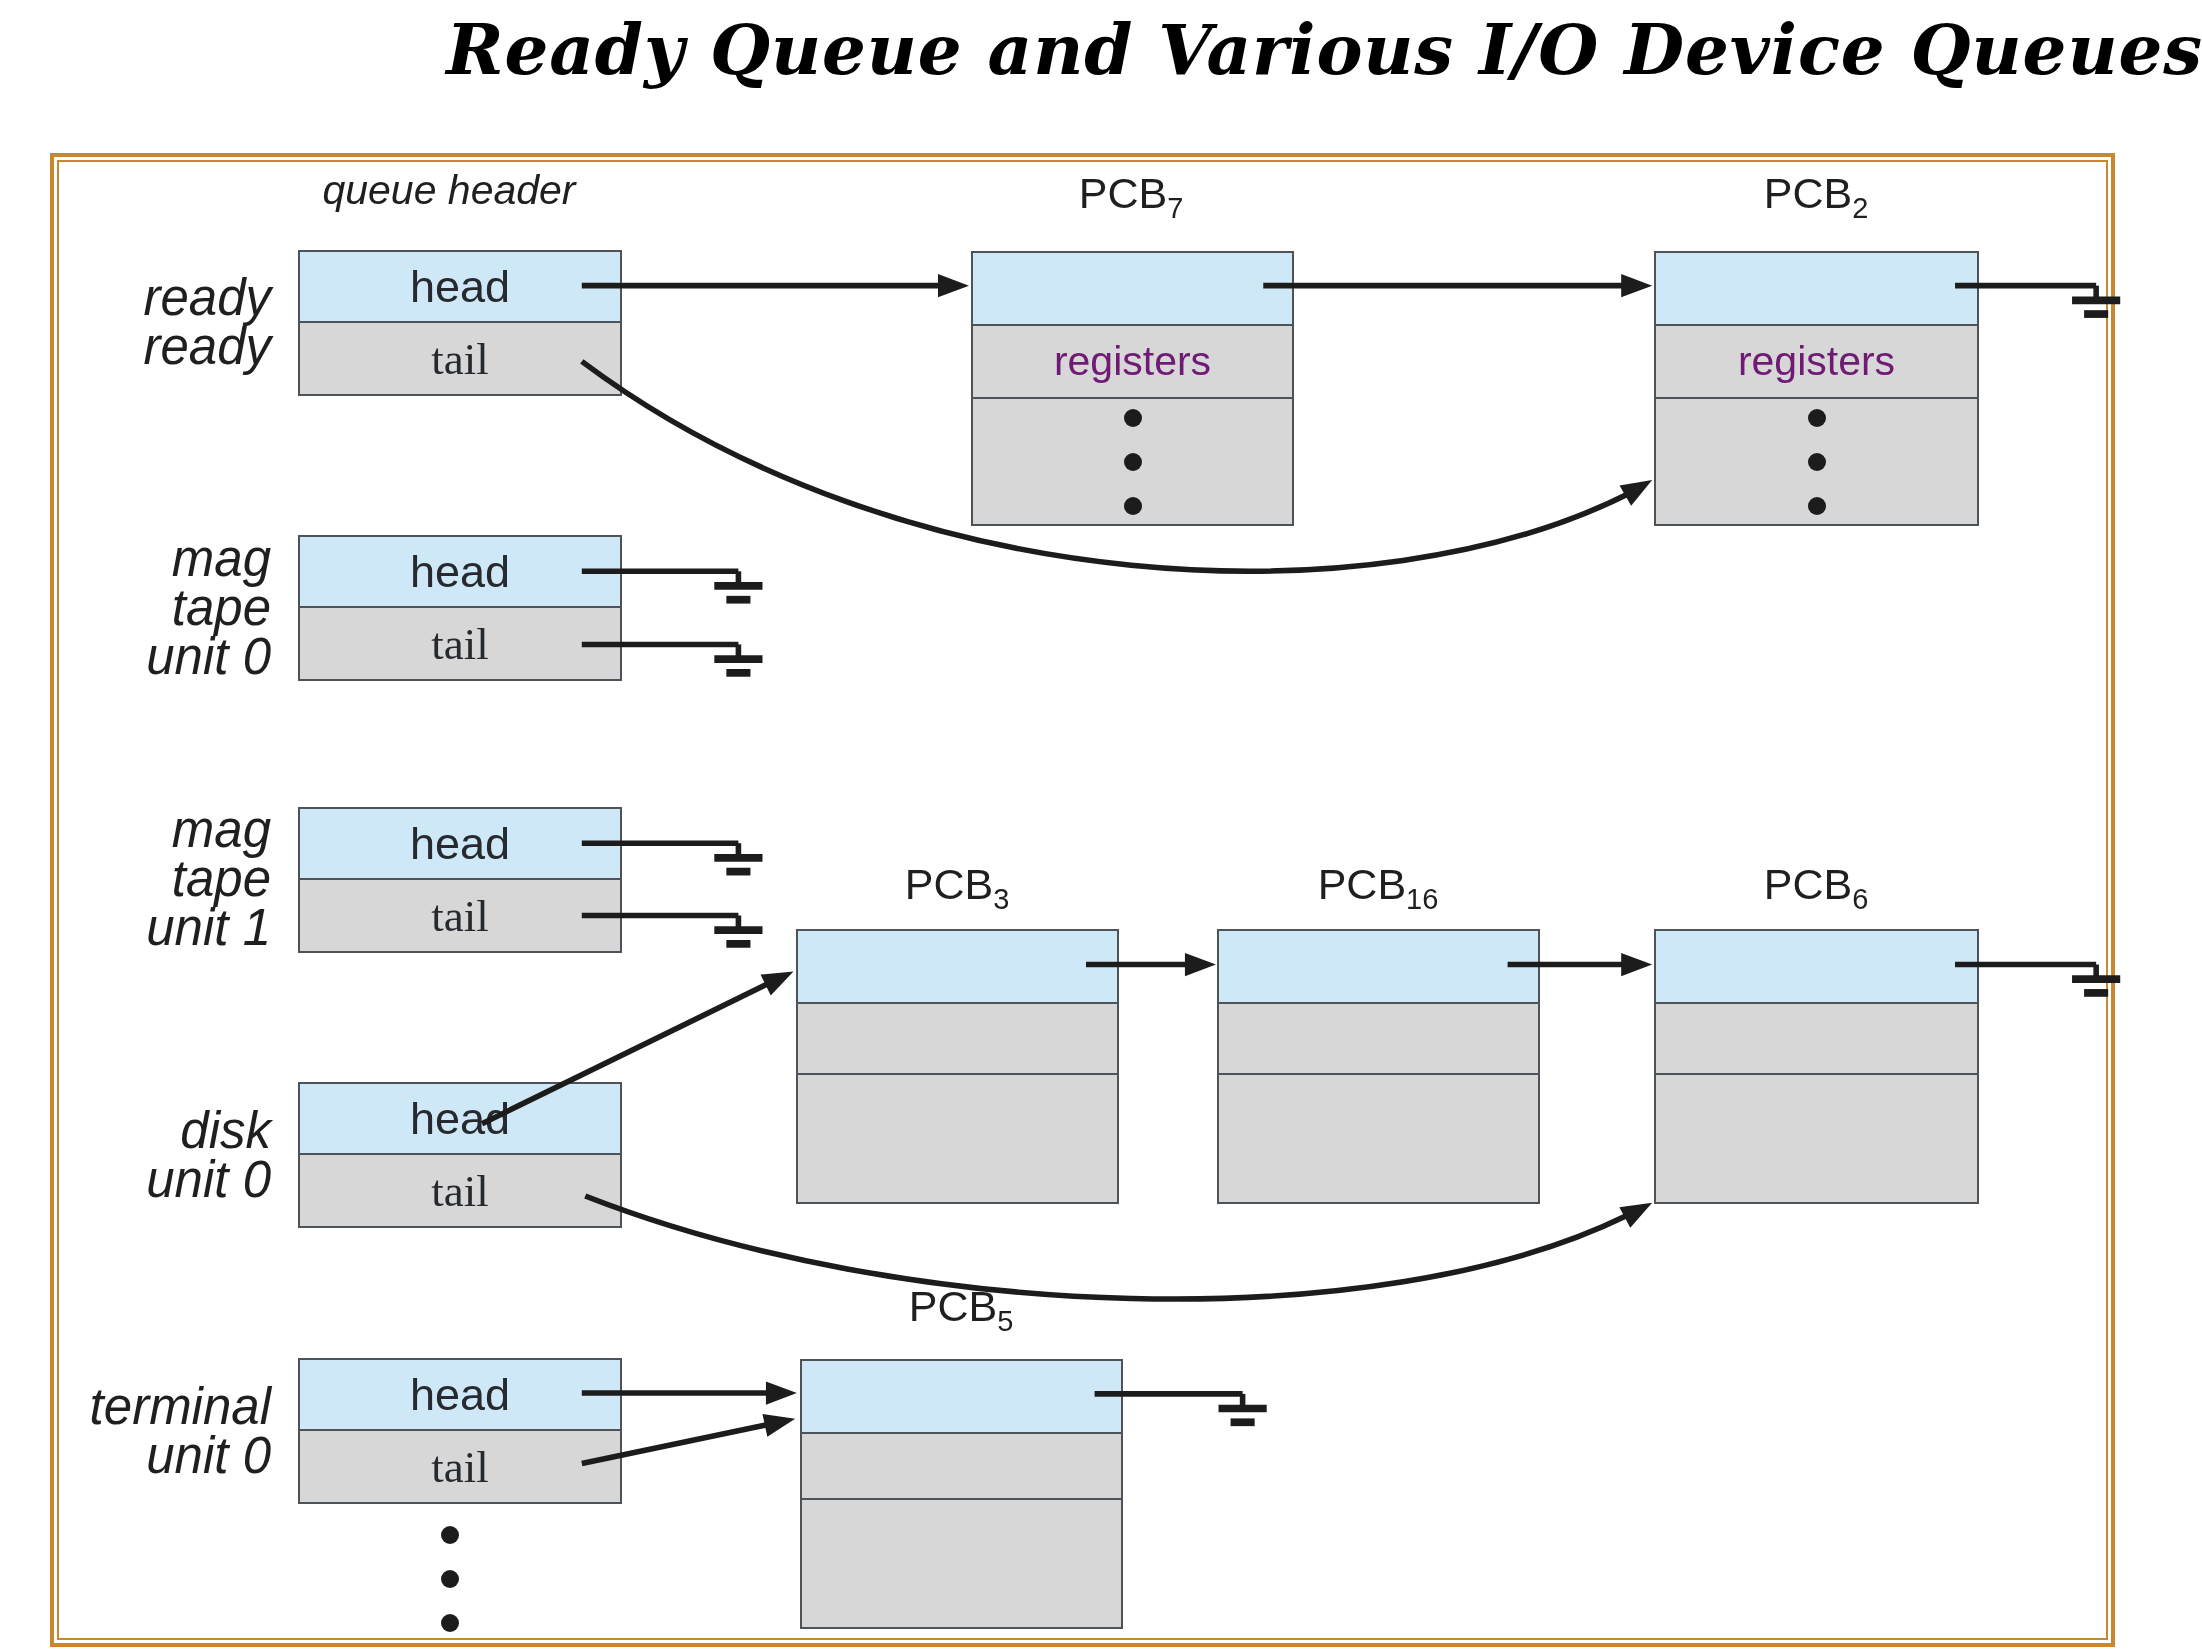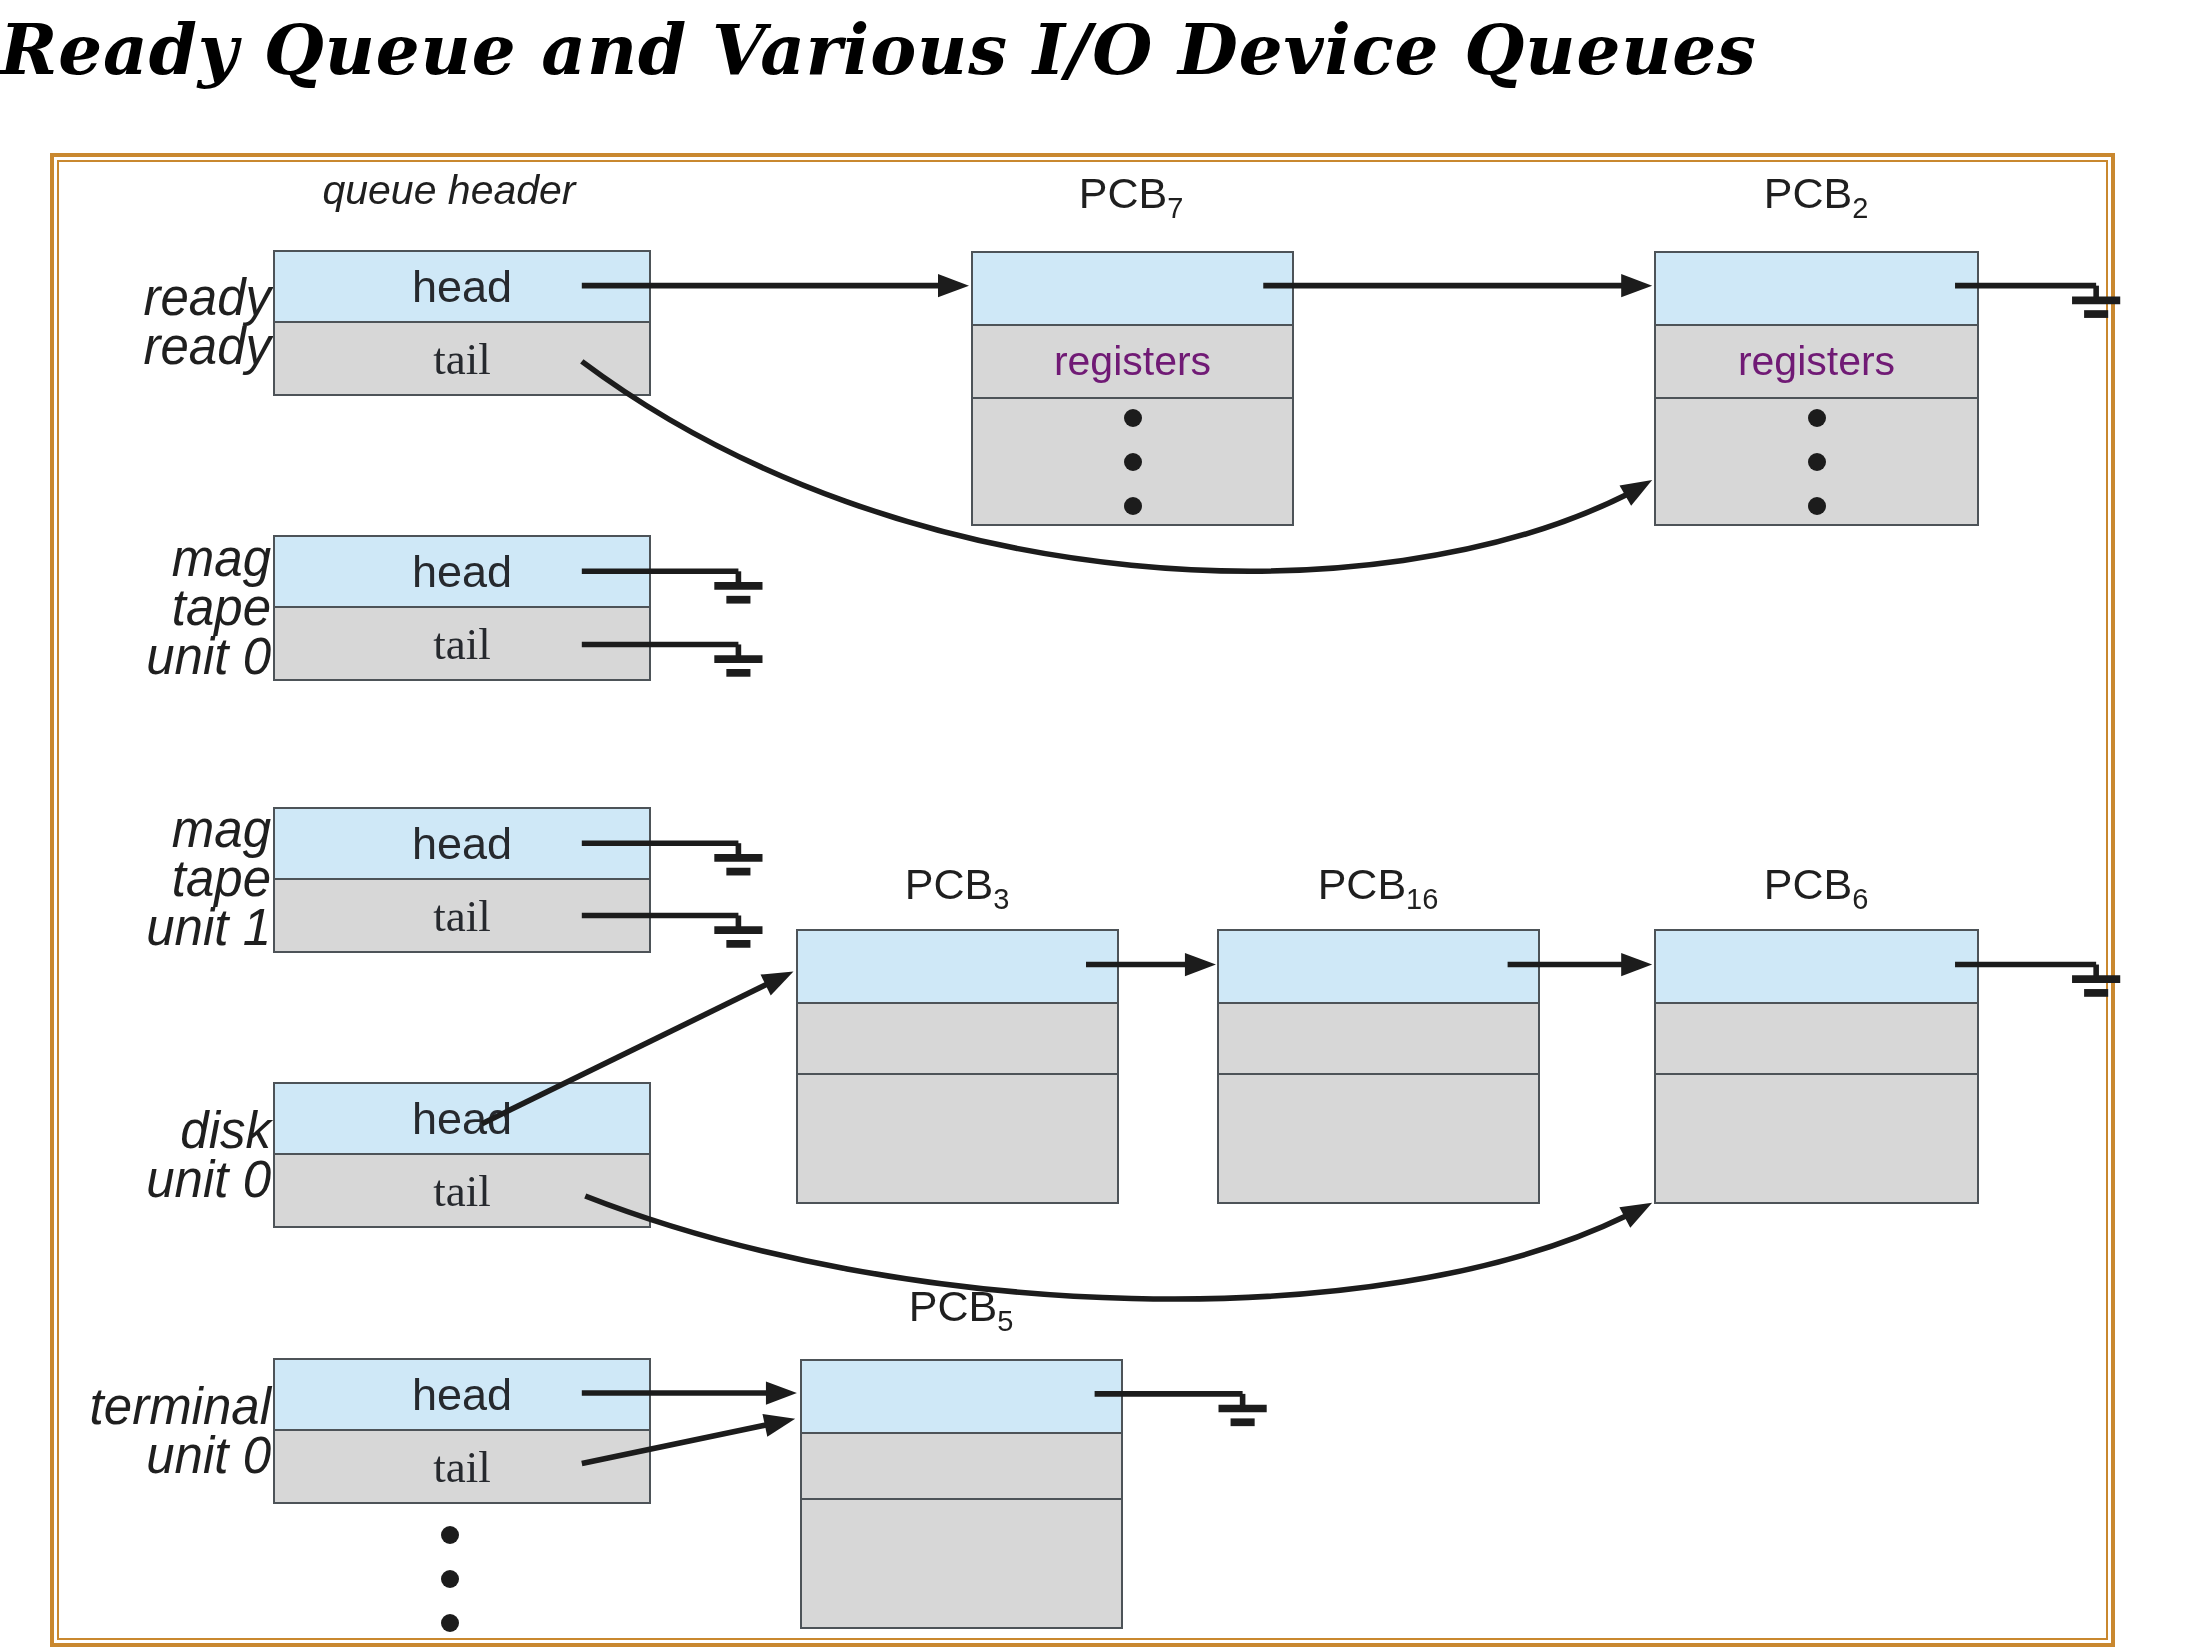--- a/index.html
+++ b/index.html
@@ -6,40 +6,40 @@
   #canvas{
     position:relative;
     width:2203px;height:1652px;
     background:#ffffff;
     overflow:hidden;
     font-family:"Liberation Sans",sans-serif;
     color:var(--label-text,#1f1f1f);
   }
   .title{
     position:absolute;left:0;right:0;top:8.6px;
-    text-align:left;
+    text-align:right;
     font-family:"DejaVu Serif","Liberation Serif",serif;
     font-style:italic;font-weight:bold;
     font-size:69px;letter-spacing:0.9px;
     color:var(--title-text,#000);
     white-space:nowrap;
   }
   .frame{
     position:absolute;left:50px;top:153px;width:2065px;height:1494px;
     box-sizing:border-box;
     border:4.3px solid var(--frame,#c9882f);
   }
   .frame::after{
     content:"";position:absolute;inset:2.6px;
     border:2.6px solid var(--frame,#c9882f);
     pointer-events:none;
   }
   
   .qbox{
-    position:absolute;left:273px;width:378px;height:146px;
+    position:absolute;left:298px;width:324px;height:146px;
     box-sizing:border-box;border:2.6px solid var(--box-border,#4d5358);
   }
   .qbox .cell{
     height:50%;box-sizing:border-box;
     display:flex;align-items:center;justify-content:center;
   }
   .qbox .head-cell{background:var(--pointer-cell,#cfe8f7);border-bottom:2.6px solid var(--box-border,#4d5358);}
   .qbox .tail-cell{background:var(--data-cell,#d7d7d7);font-family:Liberation Serif, serif;}
   .cell-label{font-size:45px;color:#26292e;}
   

